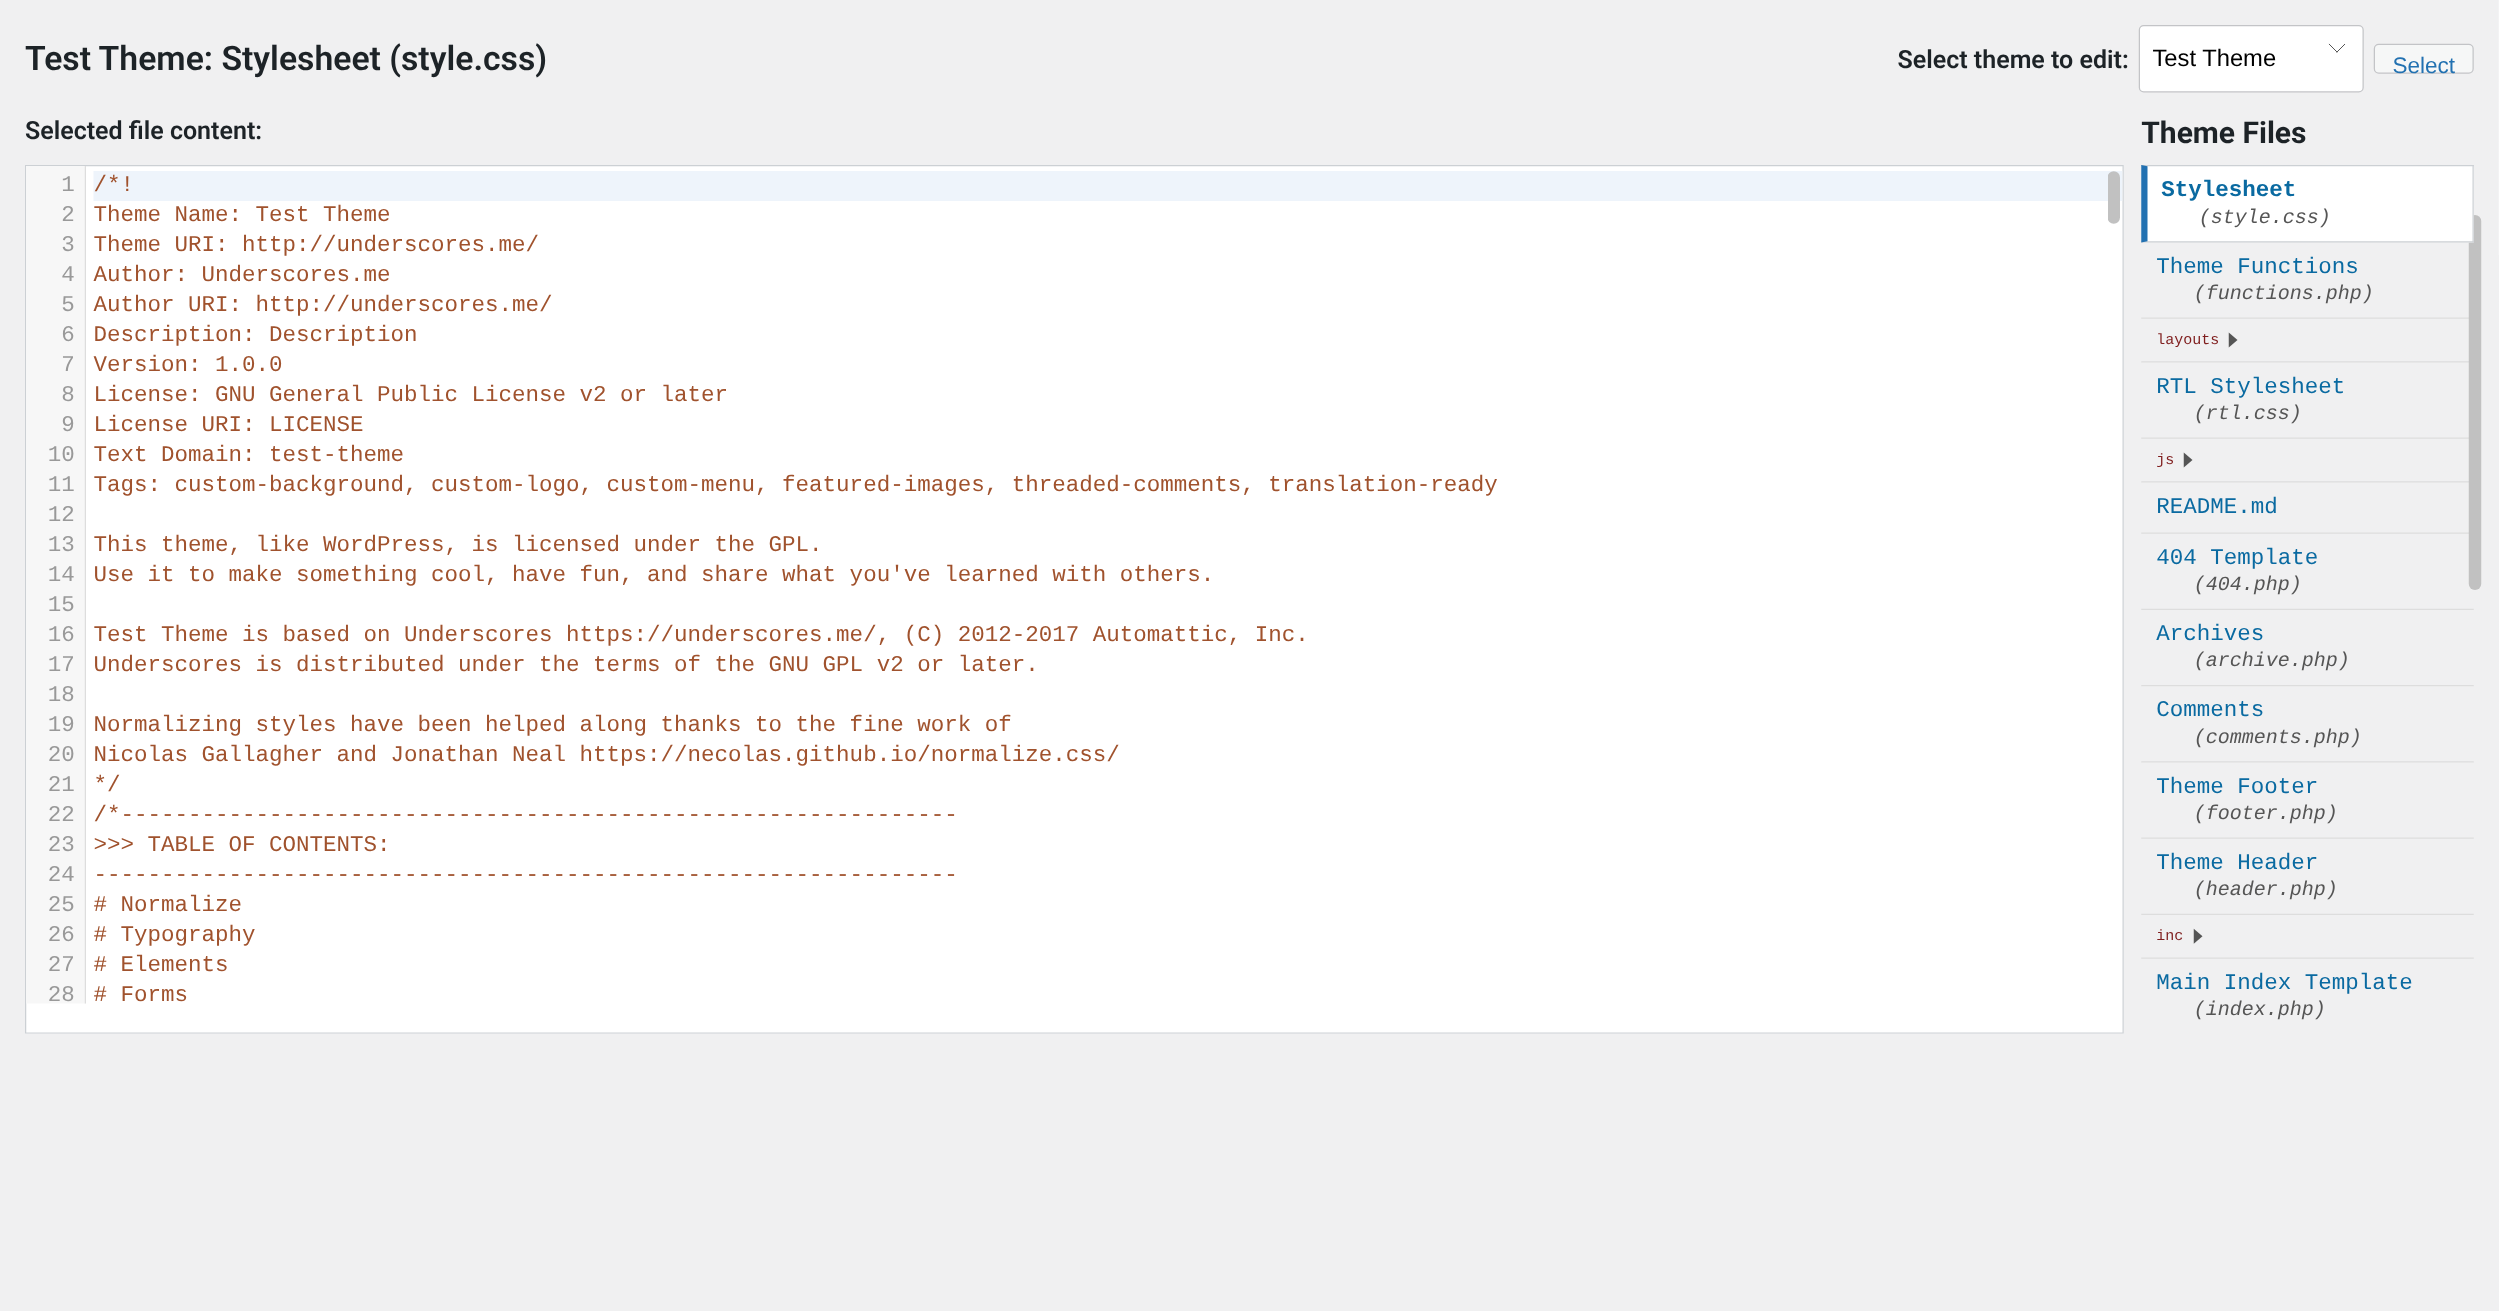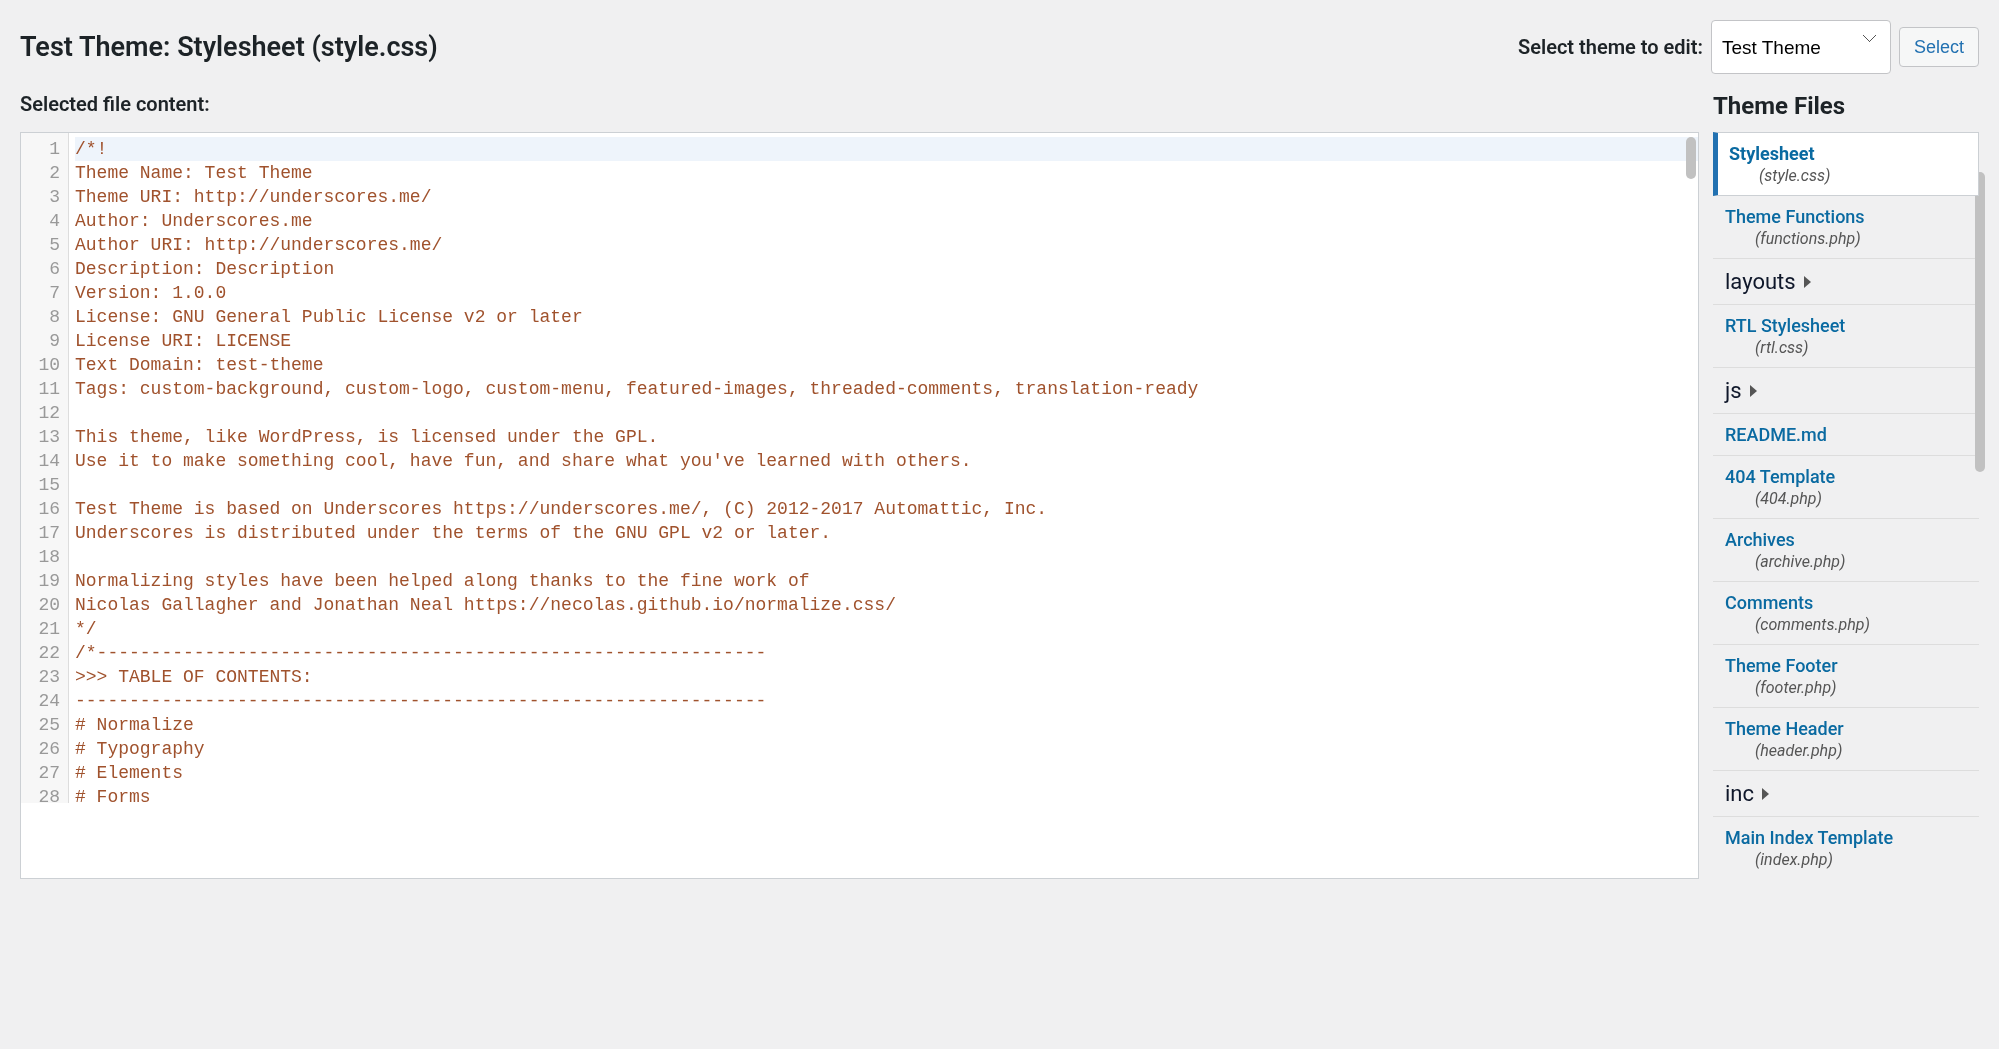--- a/index.html
+++ b/index.html
@@ -55,21 +55,21 @@
     background-repeat: no-repeat;
   }
   .button {
     font-size: 18px;
     padding: 6px 14px;
     border: 1px solid #c3c4c7;
     border-radius: 4px;
     background: #f6f7f7;
     color: #2271b1;
     cursor: pointer;
-    height: 40px;
+    height: 24px;
   }
   .subheader {
     font-size: 20px;
     font-weight: 600;
     margin-bottom: 12px;
   }
   .layout {
     display: flex;
     gap: 0;
   }
@@ -137,20 +137,21 @@
   .side-header-row {
     display: flex;
     justify-content: space-between;
     align-items: flex-start;
   }
   .file-list {
     list-style: none;
     margin: 0;
     padding: 0;
     background: transparent;
+    font-family: Liberation Mono, monospace;
   }
   .file-list li {
     padding: 10px 12px;
     border-top: 1px solid #ddd;
     cursor: pointer;
     background: #f0f0f1;
   }
   .file-list li.folder {
     color: #1d2327;
     font-weight: 400;
@@ -181,22 +182,22 @@
     font-weight: 700;
   }
   .file-sub {
     color: #555;
     font-style: italic;
     font-size: 16px;
     margin-top: 2px;
     margin-left: 30px;
   }
   .folder-name {
-    color: #0f172a;
-    font-size: 22px;
+    color: #7f1d1d;
+    font-size: 12px;
   }
   .chevron-right {
     display: inline-block;
     width: 0;
     height: 0;
     border-top: 6px solid transparent;
     border-bottom: 6px solid transparent;
     border-left: 7px solid #555;
     margin-left: 2px;
   }

